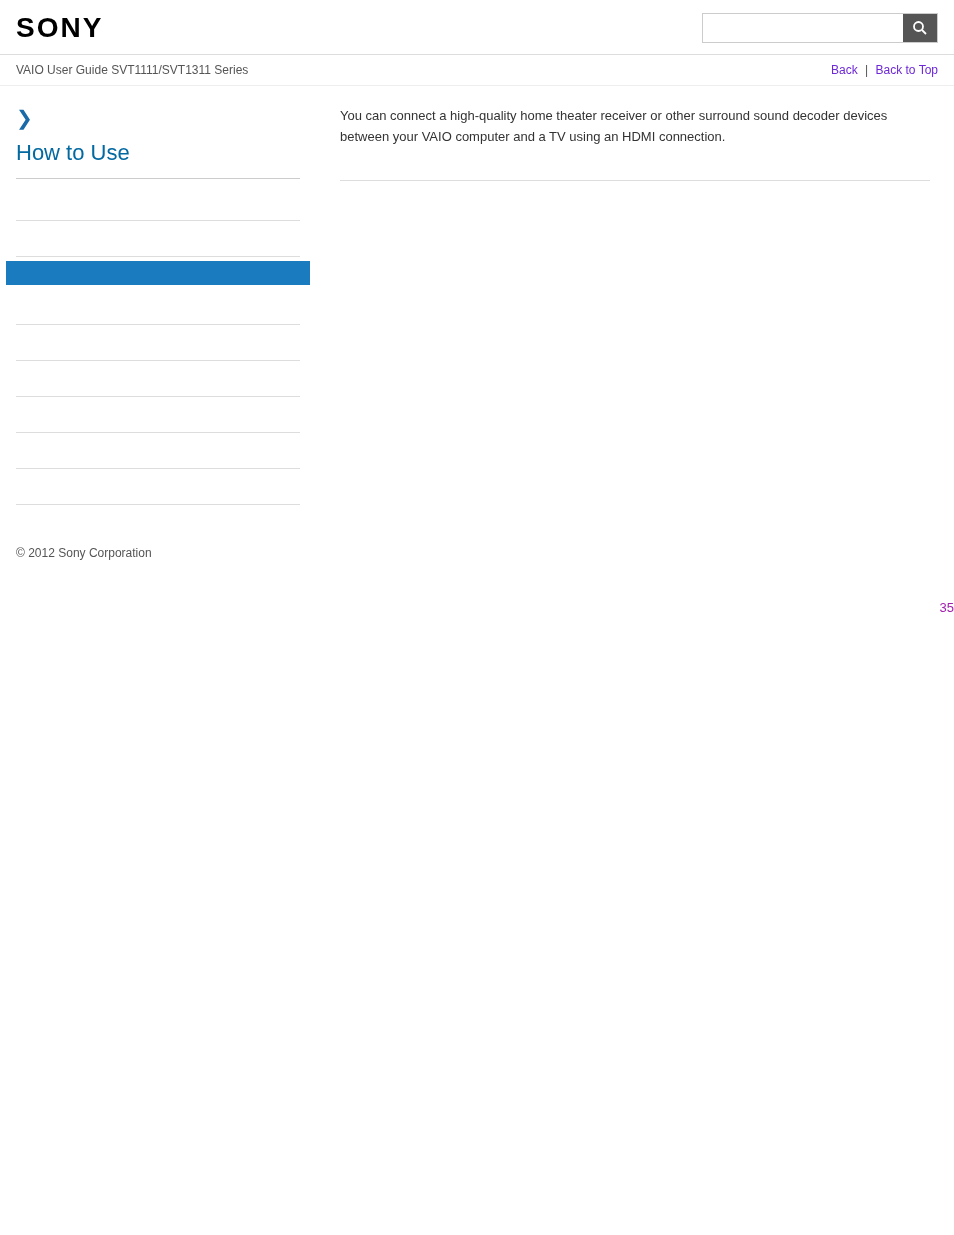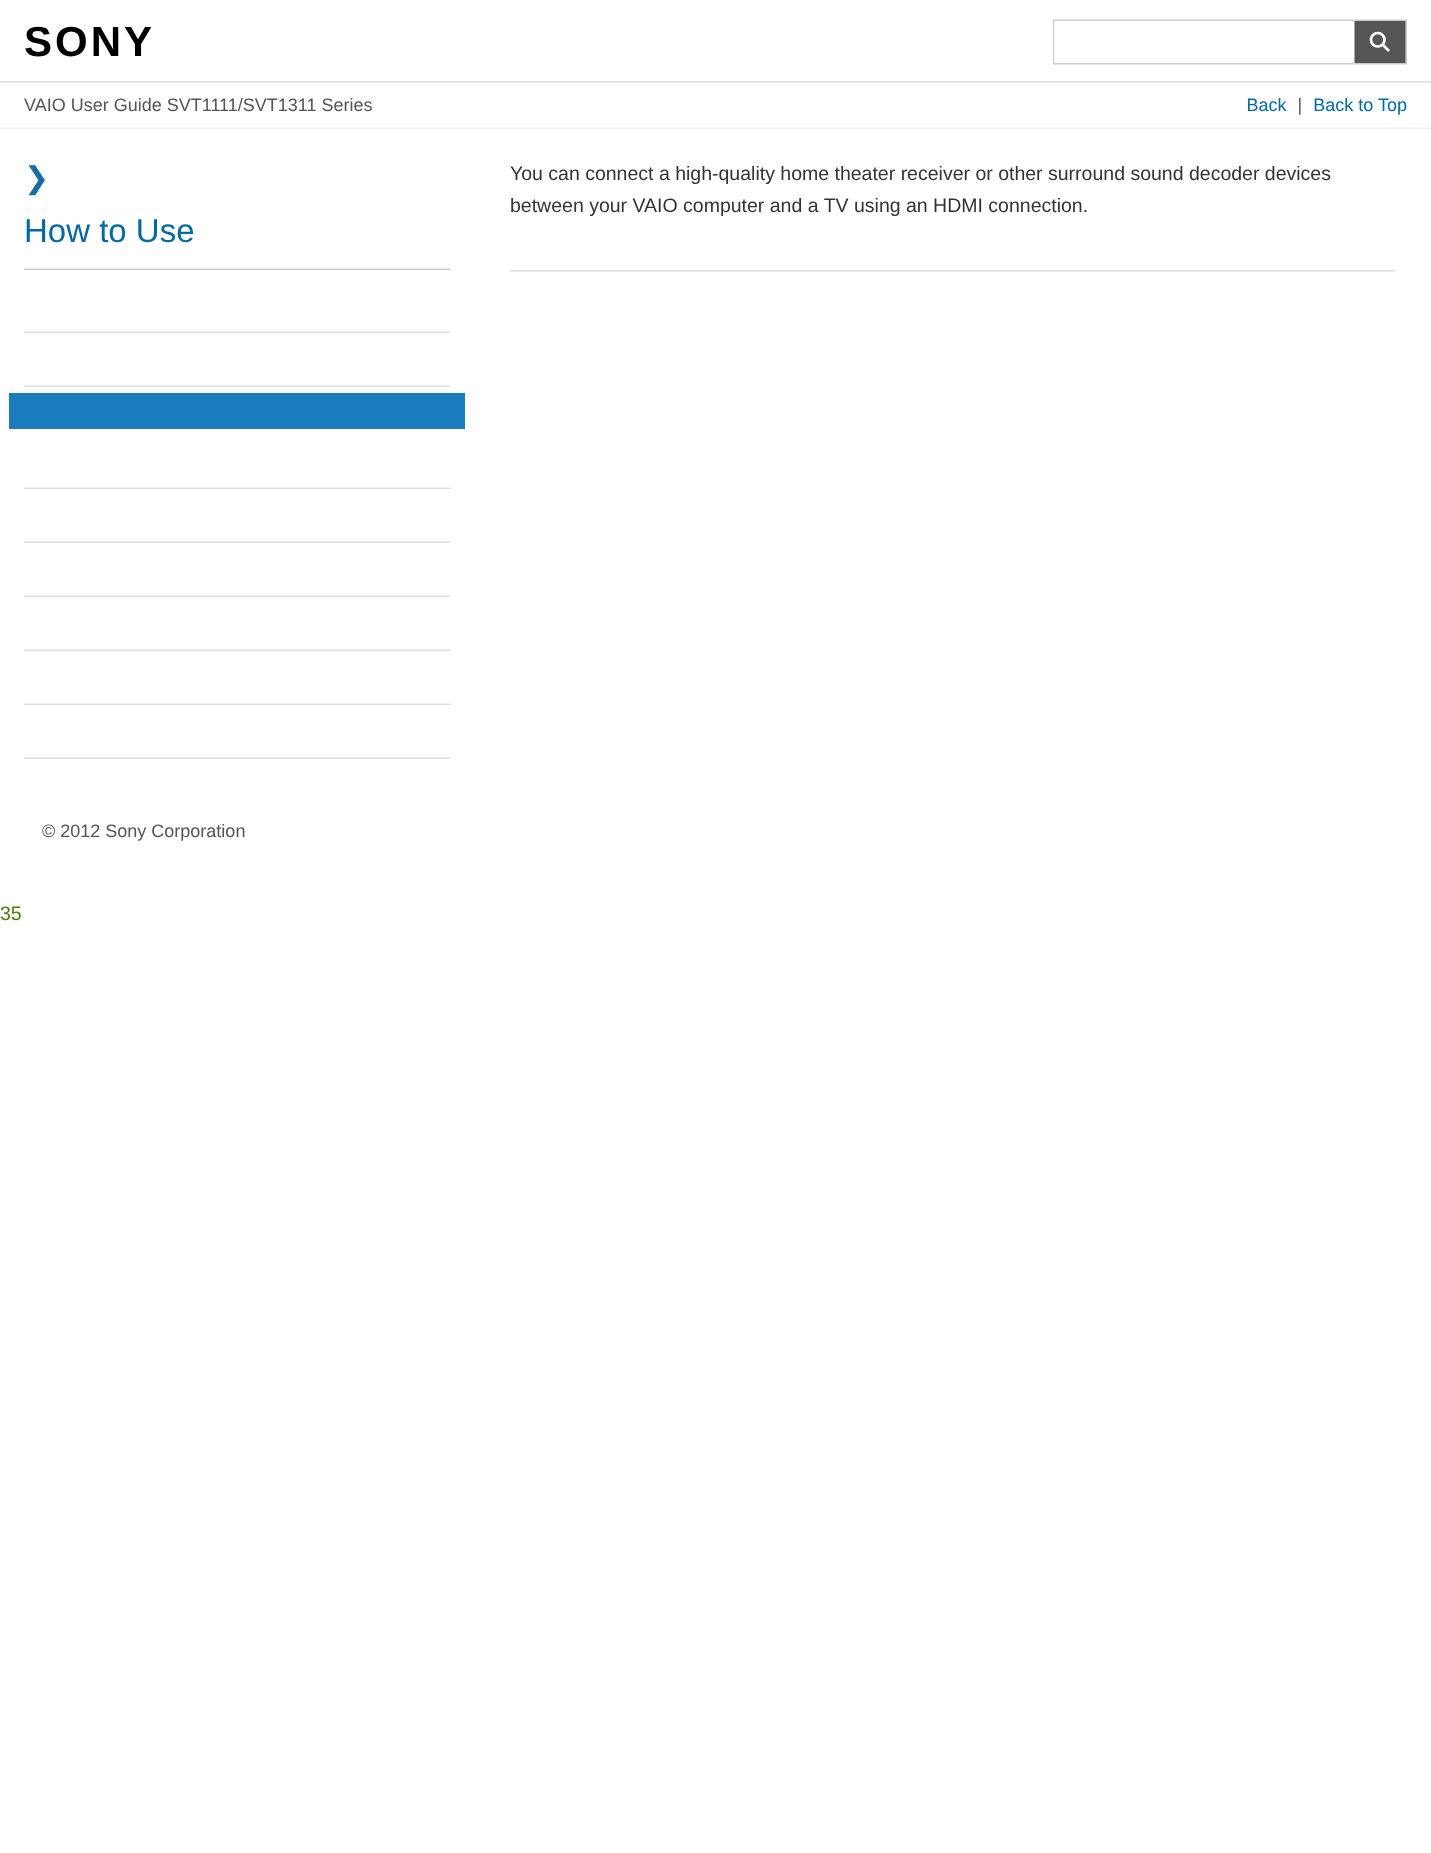--- a/index.html
+++ b/index.html
@@ -73,21 +73,21 @@
     .guide-title {
       font-size: 12px;
       color: #555;
     }
 
     .nav-links {
       font-size: 12px;
     }
 
     .nav-links a {
-      color: #0369a1;
+      color: #6d28d9;
       text-decoration: none;
     }
 
     .nav-links .separator {
       margin: 0 4px;
       color: #555;
     }
 
     
     .main-content {
@@ -155,33 +155,32 @@
       color: #333;
       line-height: 1.6;
       margin-bottom: 20px;
       padding-bottom: 32px;
       border-bottom: 1px solid #ddd;
     }
 
     
     .footer {
       padding: 20px 16px;
-      margin-left: 12px;
     }
 
     .copyright {
       font-size: 12px;
       color: #555;
     }
 
     
     .page-number {
-      text-align: left;
-      font-size: 13px;
-      color: #4d7c0f;
+      text-align: right;
+      font-size: 13px;
+      color: #a21caf;
       padding: 20px 0;
     }
 
     
     .sidebar-items-group {
       margin-top: 4px;
     }
   </style>
 </head>
 <body>

